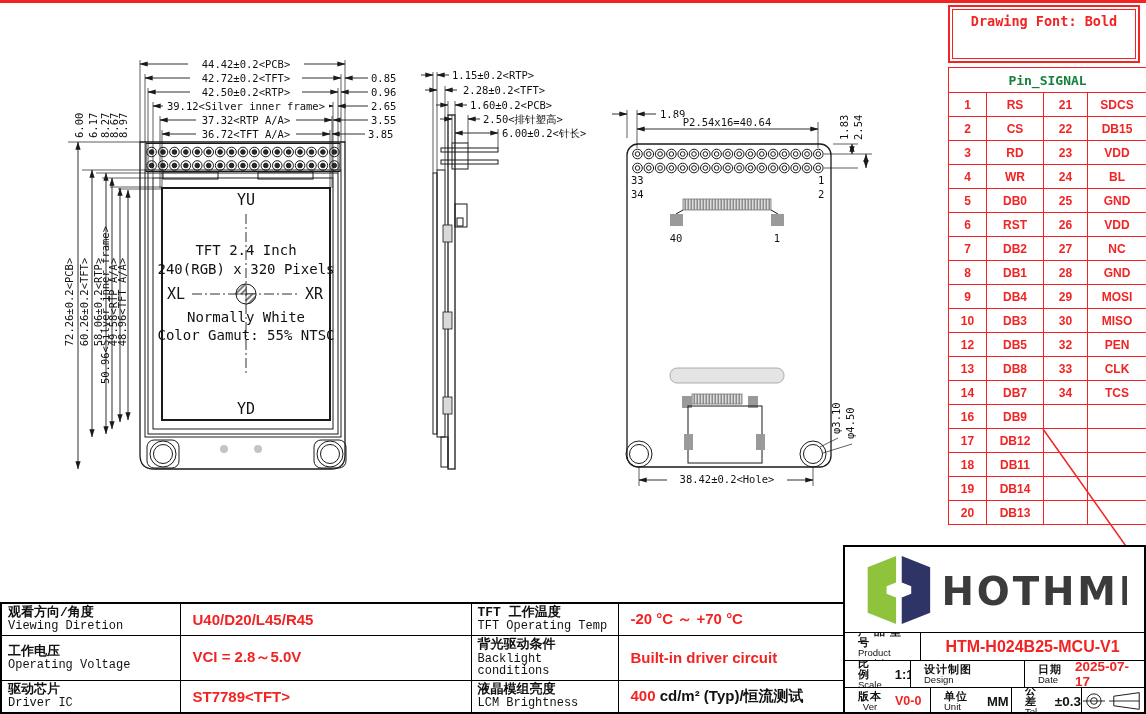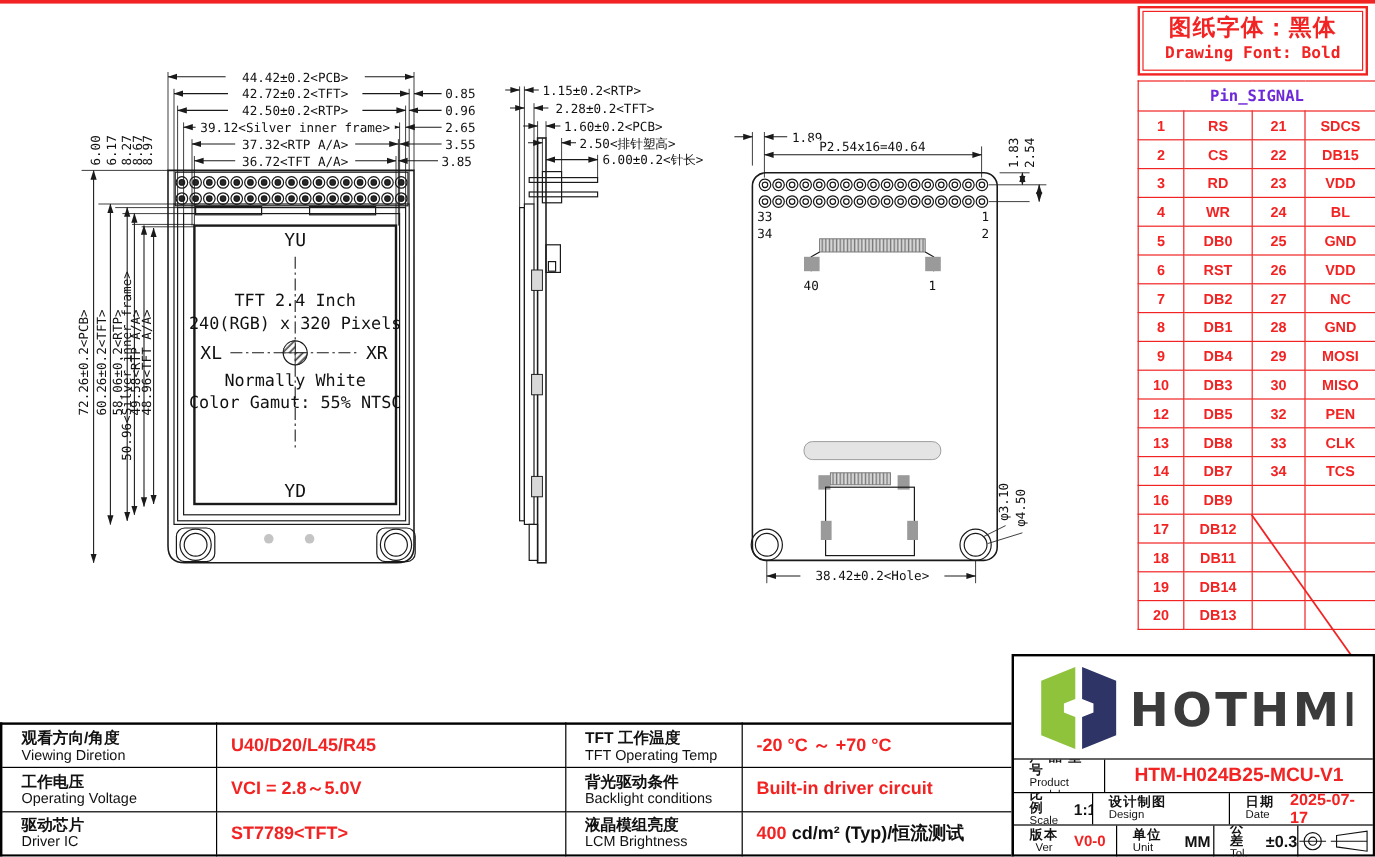--- a/index.html
+++ b/index.html
@@ -22,26 +22,26 @@
   .bgw{fill:#fff;}
   .pad{fill:#9a9a9a;stroke:none;}
   .tape{fill:#d9d9d9;stroke:#1a1a1a;stroke-width:0.8;}
   
   .note-box{position:absolute;left:948px;top:5px;width:192px;height:58px;border:2px solid #f22323;padding:2px;}
   .note-inner{width:100%;height:100%;border:1.5px solid #f22323;text-align:center;padding-top:3px;}
   .note-cn{color:#f22323;font-size:19px;font-weight:bold;letter-spacing:1px;line-height:1.2;}
   .note-en{color:#f22323;font:bold 13.5px "DejaVu Sans Mono",monospace;line-height:1.25;}
   
   table.pin-table{position:absolute;left:948px;top:67px;width:198px;border-collapse:collapse;table-layout:fixed;}
-  table.pin-table th{border:1.5px solid #f22323;height:25px;color:#6d28d9;font:bold 13px "DejaVu Sans Mono",monospace;text-align:center;margin-left:43px;}
+  table.pin-table th{border:1.5px solid #f22323;height:25px;color:#15803d;font:bold 13px "DejaVu Sans Mono",monospace;text-align:center;margin-left:43px;}
   table.pin-table td{border:1.5px solid #f22323;height:24px;color:#f22323;font-weight:bold;font-size:12px;text-align:center;}
   
   table.spec-table{position:absolute;left:0;top:602px;width:843px;height:112px;border-collapse:collapse;table-layout:fixed;border:2px solid #000;}
   table.spec-table td{border:1.8px solid #000;height:28px;vertical-align:middle;}
-  td.spec-label{padding:1px 16px;}
+  td.spec-label{padding:1px 6px;font-family:Liberation Mono, monospace;}
   td.spec-label .cn{font-size:13px;font-weight:bold;color:#111;line-height:1.1;}
   td.spec-label .en{font-size:12px;color:#111;line-height:1.05;}
   td.spec-value{color:#f22323;font-weight:bold;font-size:15px;padding-left:12px;}
   td.spec-value .red{color:#f22323;}
   td.spec-value .blk{color:#111;font-weight:bold;}
   
   .title-block{position:absolute;left:843px;top:545px;width:303px;height:169px;border:2px solid #000;background:#fff;}
   .logo-row{height:86px;border-bottom:1.8px solid #000;display:flex;align-items:center;justify-content:center;}
   .tb-row{display:flex;border-bottom:1.8px solid #000;}
   .tb-row:last-child{border-bottom:none;}
@@ -411,21 +411,20 @@
       <text class="t anchor-mid" x="727" y="481">38.42±0.2&lt;Hole&gt;</text>
       <line class="ext" x1="820" y1="445" x2="838" y2="436"></line>
       <line class="ext" x1="823" y1="451" x2="852" y2="442"></line>
       <text class="t" transform="rotate(-90 840 432)" x="840" y="432">φ3.10</text>
       <text class="t" transform="rotate(-90 854 437)" x="854" y="437">φ4.50</text>
     </g>
   </svg>
 
   <div class="note-box">
     <div class="note-inner">
-      <div class="note-cn">图纸字体：黑体</div>
       <div class="note-en">Drawing Font: Bold</div>
     </div>
   </div>
 
   <table class="pin-table">
     <colgroup>
         <col style="width:38px">
         <col style="width:57px">
         <col style="width:44px">
         <col style="width:59px">

